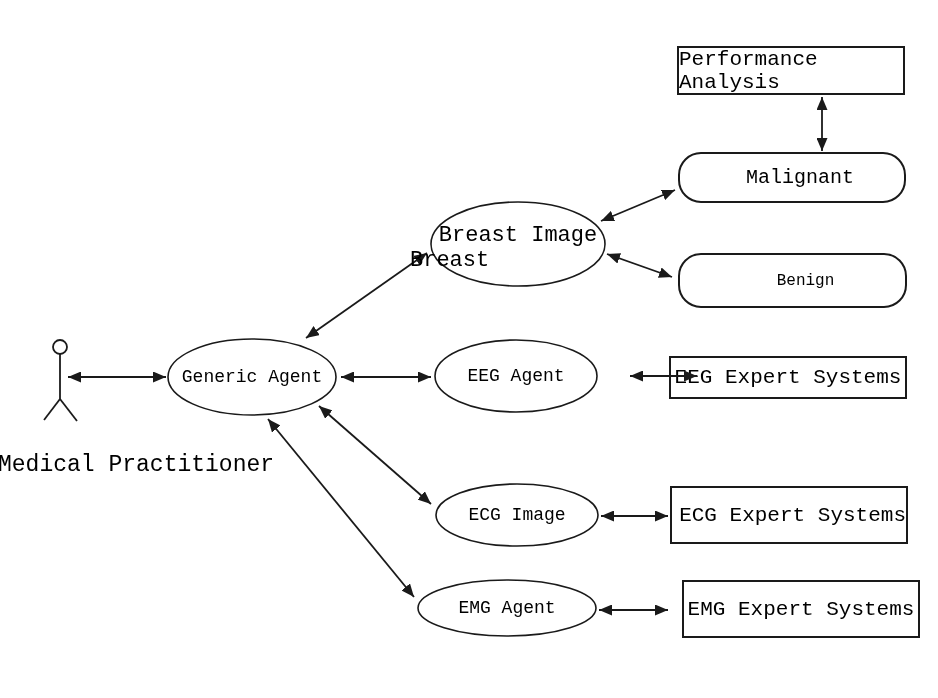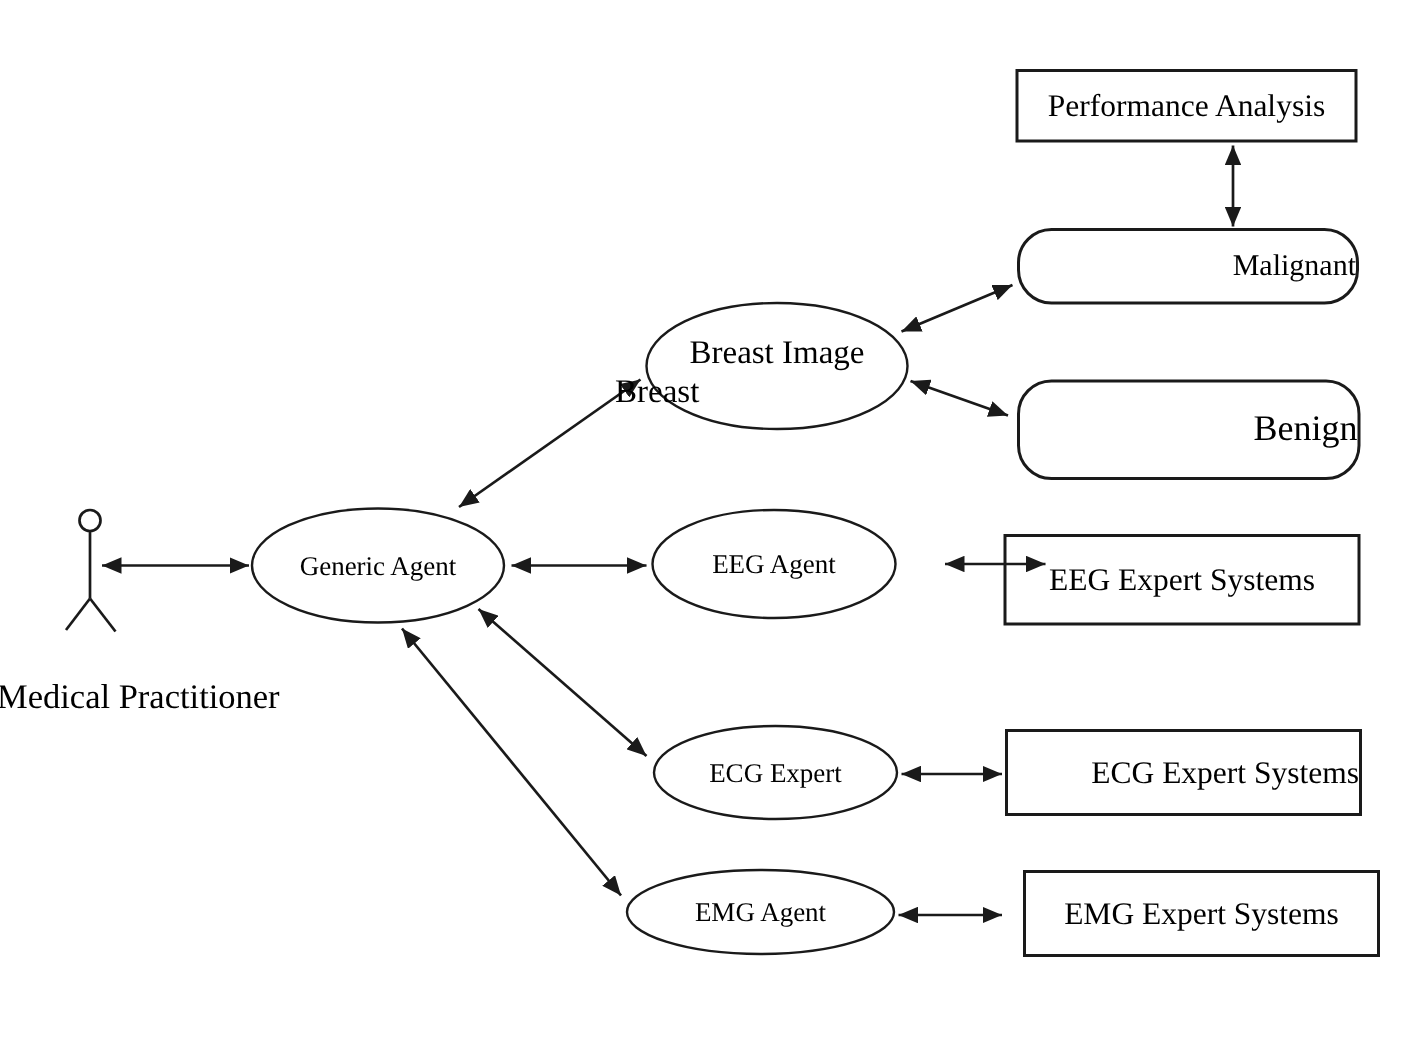--- a/index.html
+++ b/index.html
@@ -5,38 +5,38 @@
   :root{
     --line:#1a1a1a;
     --text:#000000;
     --background:#ffffff;
   }
   html,body{margin:0;padding:0;background:var(--background);}
   #canvas{
     position:relative;
     width:938px;height:698px;
     background:var(--background);
-    font-family:Liberation Serif, serif;
+    font-family:Liberation Mono, monospace;
     color:var(--text);
     overflow:hidden;
   }
   #wires{position:absolute;left:0;top:0;width:938px;height:698px;}
   #wires line{stroke:var(--line);stroke-width:1.8;}
   #wires .figline{stroke:var(--line);stroke-width:1.8;}
   #wires ellipse{fill:var(--background);stroke:var(--line);stroke-width:1.6;}
   #wires circle{fill:var(--background);stroke:var(--line);stroke-width:1.8;}
   .box{
     position:absolute;
     border:2px solid var(--line);
     background:var(--background);
     box-sizing:border-box;
     display:flex;align-items:center;justify-content:center;
     font-size:21px;
   }
-  .box.left{justify-content:flex-end;border-radius:23px;}
+  .box.left{justify-content:center;border-radius:23px;}
   .elabel{
     position:absolute;
     display:flex;align-items:center;justify-content:center;
     text-align:center;
     font-size:18px;
     white-space:nowrap;
   }
   .small{font-size:22px;}
   .freetext{position:absolute;white-space:nowrap;}
   #actor-label{font-size:23px;}
@@ -50,24 +50,24 @@
 <body>
 
 <div id="canvas">
 
   <div class="box" style="left:677px;top:46px;width:228px;height:49px;">
     <span>Performance Analysis</span>
   </div>
   <div class="box left" style="left:678px;top:152px;width:228px;height:51px;padding-left:16px;font-size:20px;">
     <span>Malignant</span>
   </div>
-  <div class="box left" style="left:678px;top:253px;width:229px;height:67px;padding-left:26px;font-size:24px;">
+  <div class="box left" style="left:678px;top:253px;width:229px;height:55px;padding-left:26px;font-size:16px;">
     <span>Benign</span>
   </div>
-  <div class="box" style="left:669px;top:356px;width:238px;height:61px;">
+  <div class="box" style="left:669px;top:356px;width:238px;height:43px;">
     <span>EEG Expert Systems</span>
   </div>
   <div class="box" style="left:670px;top:486px;width:238px;height:58px;justify-content:flex-end;">
     <span>ECG Expert Systems</span>
   </div>
   <div class="box" style="left:670px;top:580px;width:238px;height:58px;margin-left:12px;">
     <span>EMG Expert Systems</span>
   </div>
 
   <svg id="wires" viewBox="0 0 938 698" xmlns="http://www.w3.org/2000/svg">
@@ -100,19 +100,19 @@
     <line x1="822" y1="97" x2="822" y2="151" marker-start="url(#ah)" marker-end="url(#ah)"></line>
     <line x1="630" y1="376" x2="697" y2="376" marker-start="url(#ah)" marker-end="url(#ah)"></line>
     <line x1="601" y1="516" x2="668" y2="516" marker-start="url(#ah)" marker-end="url(#ah)"></line>
     <line x1="599" y1="610" x2="668" y2="610" marker-start="url(#ah)" marker-end="url(#ah)"></line>
   </svg>
 
   <div class="elabel" style="left:168px;top:339px;width:168px;height:76px;">Generic Agent</div>
   <div class="elabel small" style="left:431px;top:220px;width:174px;height:30px;">Breast Image</div>
   <div class="freetext small" style="left:410px;top:248px;font-size:22px;">Breast</div>
   <div class="elabel" style="left:435px;top:340px;width:162px;height:72px;">EEG Agent</div>
-  <div class="elabel" style="left:436px;top:484px;width:162px;height:62px;">ECG Expert</div>
+  <div class="elabel" style="left:436px;top:484px;width:162px;height:62px;">ECG Image</div>
   <div class="elabel" style="left:418px;top:580px;width:178px;height:56px;">EMG Agent</div>
 
   <div class="freetext" id="actor-label" style="left:-2px;top:452px;">Medical Practitioner</div>
 
 
 </div>
 
 </body></html>

